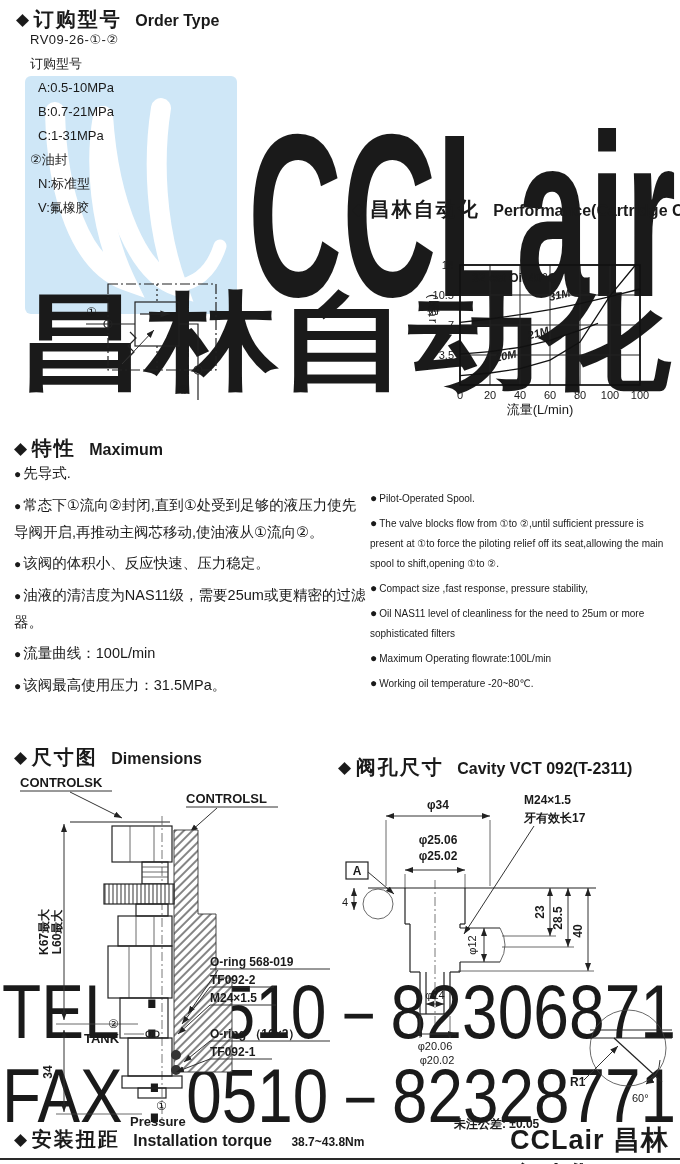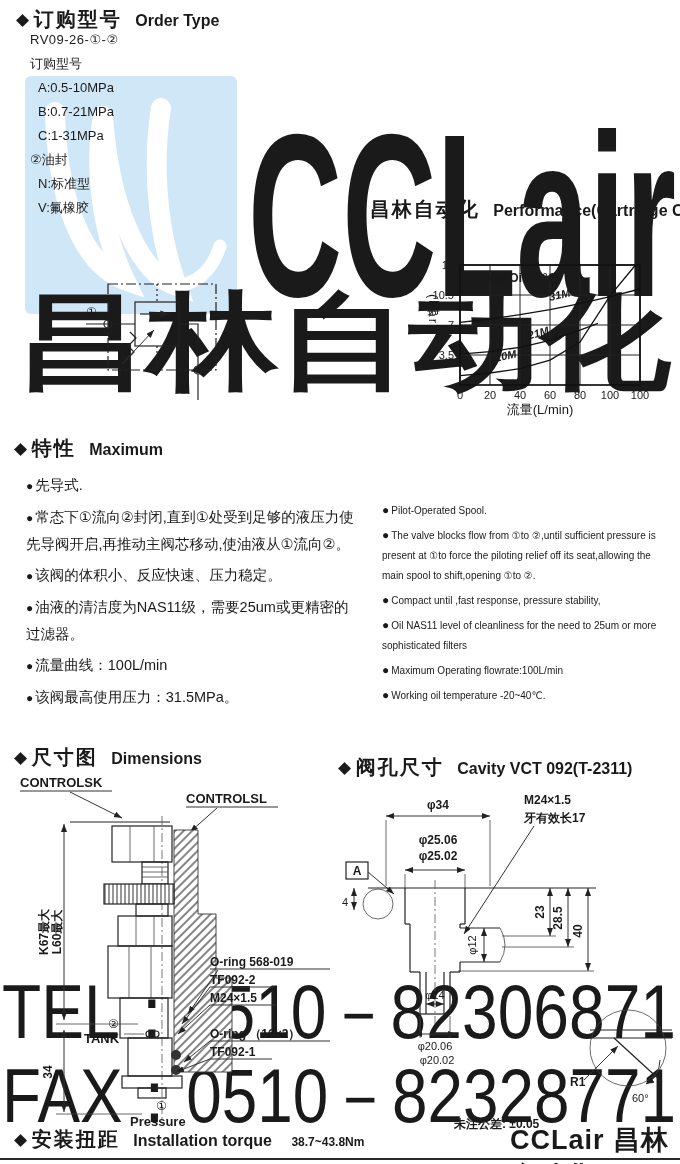--- a/index.html
+++ b/index.html
@@ -10,21 +10,21 @@
   .hdr::before{content:"◆ ";font-size:17px;vertical-align:1px}
   .hdr .zh{font-size:20px;letter-spacing:2px}
   .hdr .en{font-size:16px;margin-left:9px}
   .hdr .val{font-size:12px;margin-left:15px}
   
   .order{position:absolute;left:30px;top:28px;font-size:13px;line-height:24px;z-index:2}
   .order .model{letter-spacing:.5px}
   .order .lv1{padding-left:8px}
   
   .feat{position:absolute;z-index:2}
-  .feat ul{list-style:none;margin:12px;padding:0}
+  .feat ul{list-style:none;margin:0;padding:0}
   .feat li::before{content:"●";margin-right:2px;font-size:12px}
   .feat-zh{left:14px;top:460px;width:352px}
   .feat-zh li{font-size:14.5px;line-height:26px;margin-bottom:5px}
   .feat-en{left:370px;top:488px;width:306px}
   .feat-en li{font-size:10px;line-height:20px;margin-bottom:4px}
   
   .ylab{position:absolute;left:424px;top:290px;writing-mode:vertical-rl;font-size:13px;letter-spacing:2px;z-index:2}
   .xlab{position:absolute;left:430px;top:401px;width:220px;text-align:center;font-size:13px;z-index:2}
   
   svg{position:absolute;overflow:visible}
@@ -161,24 +161,24 @@
     <li>该阀的体积小、反应快速、压力稳定。</li>
     <li>油液的清洁度为NAS11级，需要25um或更精密的过滤器。</li>
     <li>流量曲线：100L/min</li>
     <li>该阀最高使用压力：31.5MPa。</li>
   </ul>
 </div>
 <div class="feat feat-en">
   <ul>
     <li>Pilot-Operated Spool.</li>
     <li>The valve blocks flow from ①to ②,until sufficient pressure is present at ①to force the piloting relief off its seat,allowing the main spool to shift,opening ①to ②.</li>
-    <li>Compact until ,fast response, pressure stability,</li>
+    <li>Compact size ,fast response, pressure stability,</li>
     <li>Oil NAS11 level of cleanliness for the need to 25um or more sophisticated filters</li>
     <li>Maximum Operating flowrate:100L/min</li>
-    <li>Working oil temperature -20~40℃.</li>
+    <li>Working oil temperature -20~80℃.</li>
   </ul>
 </div>
 
 <div class="hdr content" style="left:14px;top:744px">
   <span class="zh">尺寸图</span>
   <span class="en">Dimensions</span>
 </div>
 <svg class="content" style="left:12px;top:772px" width="332" height="378" viewBox="0 0 332 378">
   <defs>
     <marker id="ahD" markerWidth="10" markerHeight="8" refX="8" refY="3" orient="auto-start-reverse">

